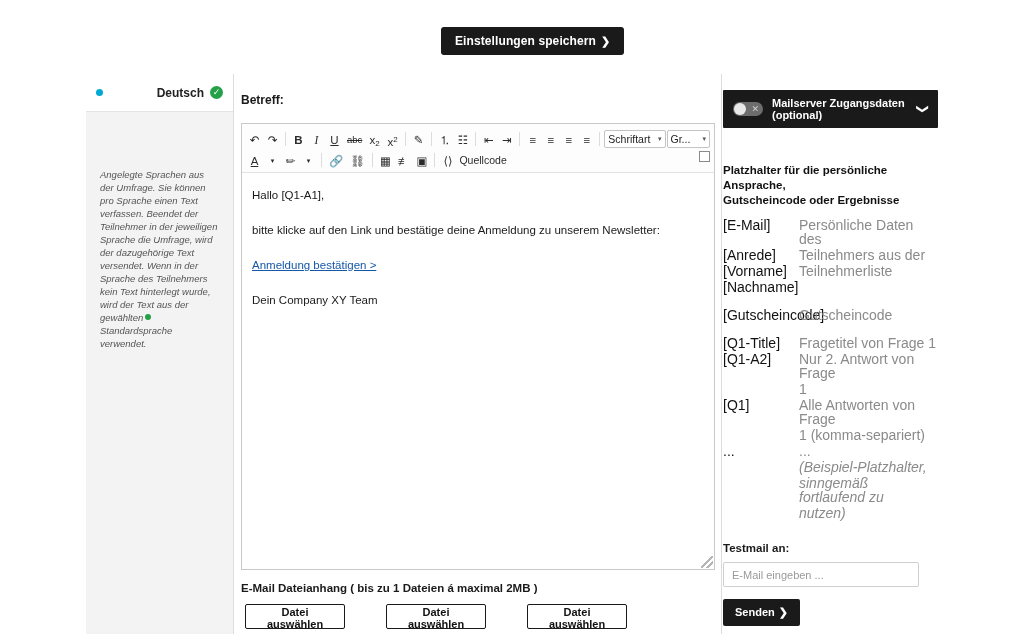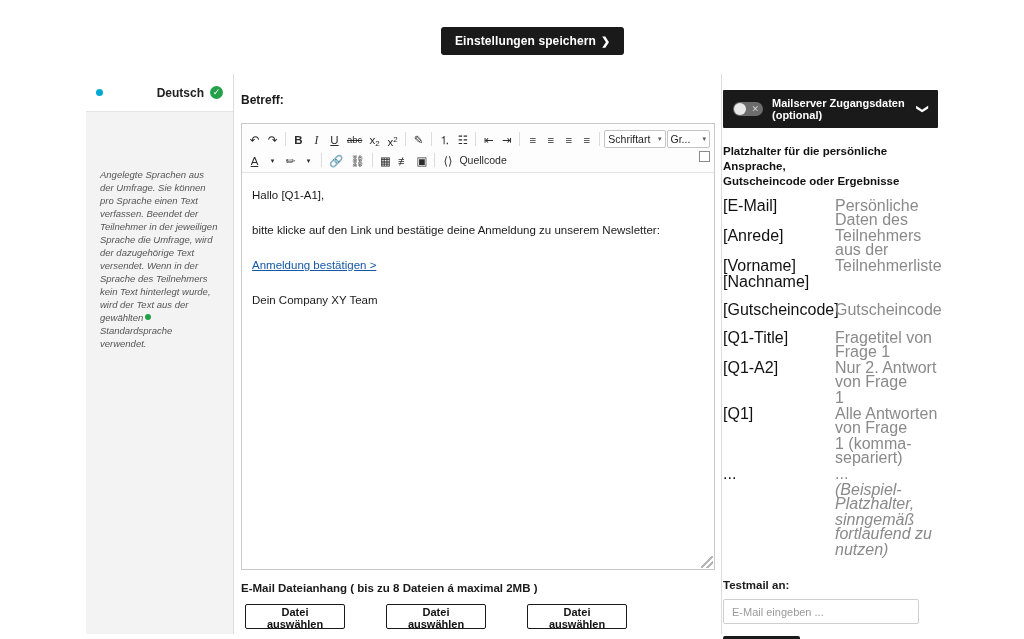--- a/index.html
+++ b/index.html
@@ -157,25 +157,25 @@
     border-radius: 50%; background: #e8e8e8;
   }
   .toggle .x {
     position: absolute; right: 4px; top: 0px; font-size: 9px; color: #cfcfcf;
     line-height: 14px;
   }
   .mailserver-title { font-size: 11px; font-weight: bold; flex: 1; }
   .mailserver-chev { font-size: 12px; }
 
   .ph-title {
-    margin-top: 16px; font-size: 11.5px; font-weight: bold; line-height: 15px;
+    margin-top: 35px; font-size: 11.5px; font-weight: bold; line-height: 15px;
     color: #111;
   }
   .ph-table { margin-top: 10px; width: 215px; }
-  .ph-row { display: flex; font-size: 16px; line-height: 14px; margin-bottom: 2px; gap: 36px; }
+  .ph-row { display: flex; font-size: 14px; line-height: 14px; margin-bottom: 2px; }
   .ph-key { width: 76px; color: #111; flex: 0 0 76px; }
   .ph-val { color: #8a8a8a; flex: 1; }
   .ph-gap { height: 12px; }
   .ph-val.ital { font-style: italic; }
 
   .testmail-title { margin-top: 22px; font-size: 11.5px; font-weight: bold; }
   .testmail-input {
     margin-top: 8px; width: 196px; height: 25px;
     border: 1px solid #cfcfcf; border-radius: 2px;
     font-size: 11px; padding: 0 8px; color: #333;
@@ -277,21 +277,21 @@
 
       <div class="rte-body">
         <p>Hallo [Q1-A1],</p>
         <p>bitte klicke auf den Link und bestätige deine Anmeldung zu unserem Newsletter:</p>
         <p><a class="rte-link" href="#">Anmeldung bestätigen &gt;</a></p>
         <p>Dein Company XY Team</p>
       </div>
       <div class="rte-resizer"></div>
     </div>
 
-    <div class="attach-title">E-Mail Dateianhang ( bis zu 8 Dateien á maximal 2MB )</div>
+    <div class="attach-title">E-Mail Dateianhang ( bis zu 1 Dateien á maximal 2MB )</div>
     <div class="attach-row">
       <button class="attach-btn">Datei auswählen</button>
       <button class="attach-btn">Datei auswählen</button>
       <button class="attach-btn">Datei auswählen</button>
     </div>
   </div>
 
   <div class="right-col">
 
     <div class="mailserver-bar">

